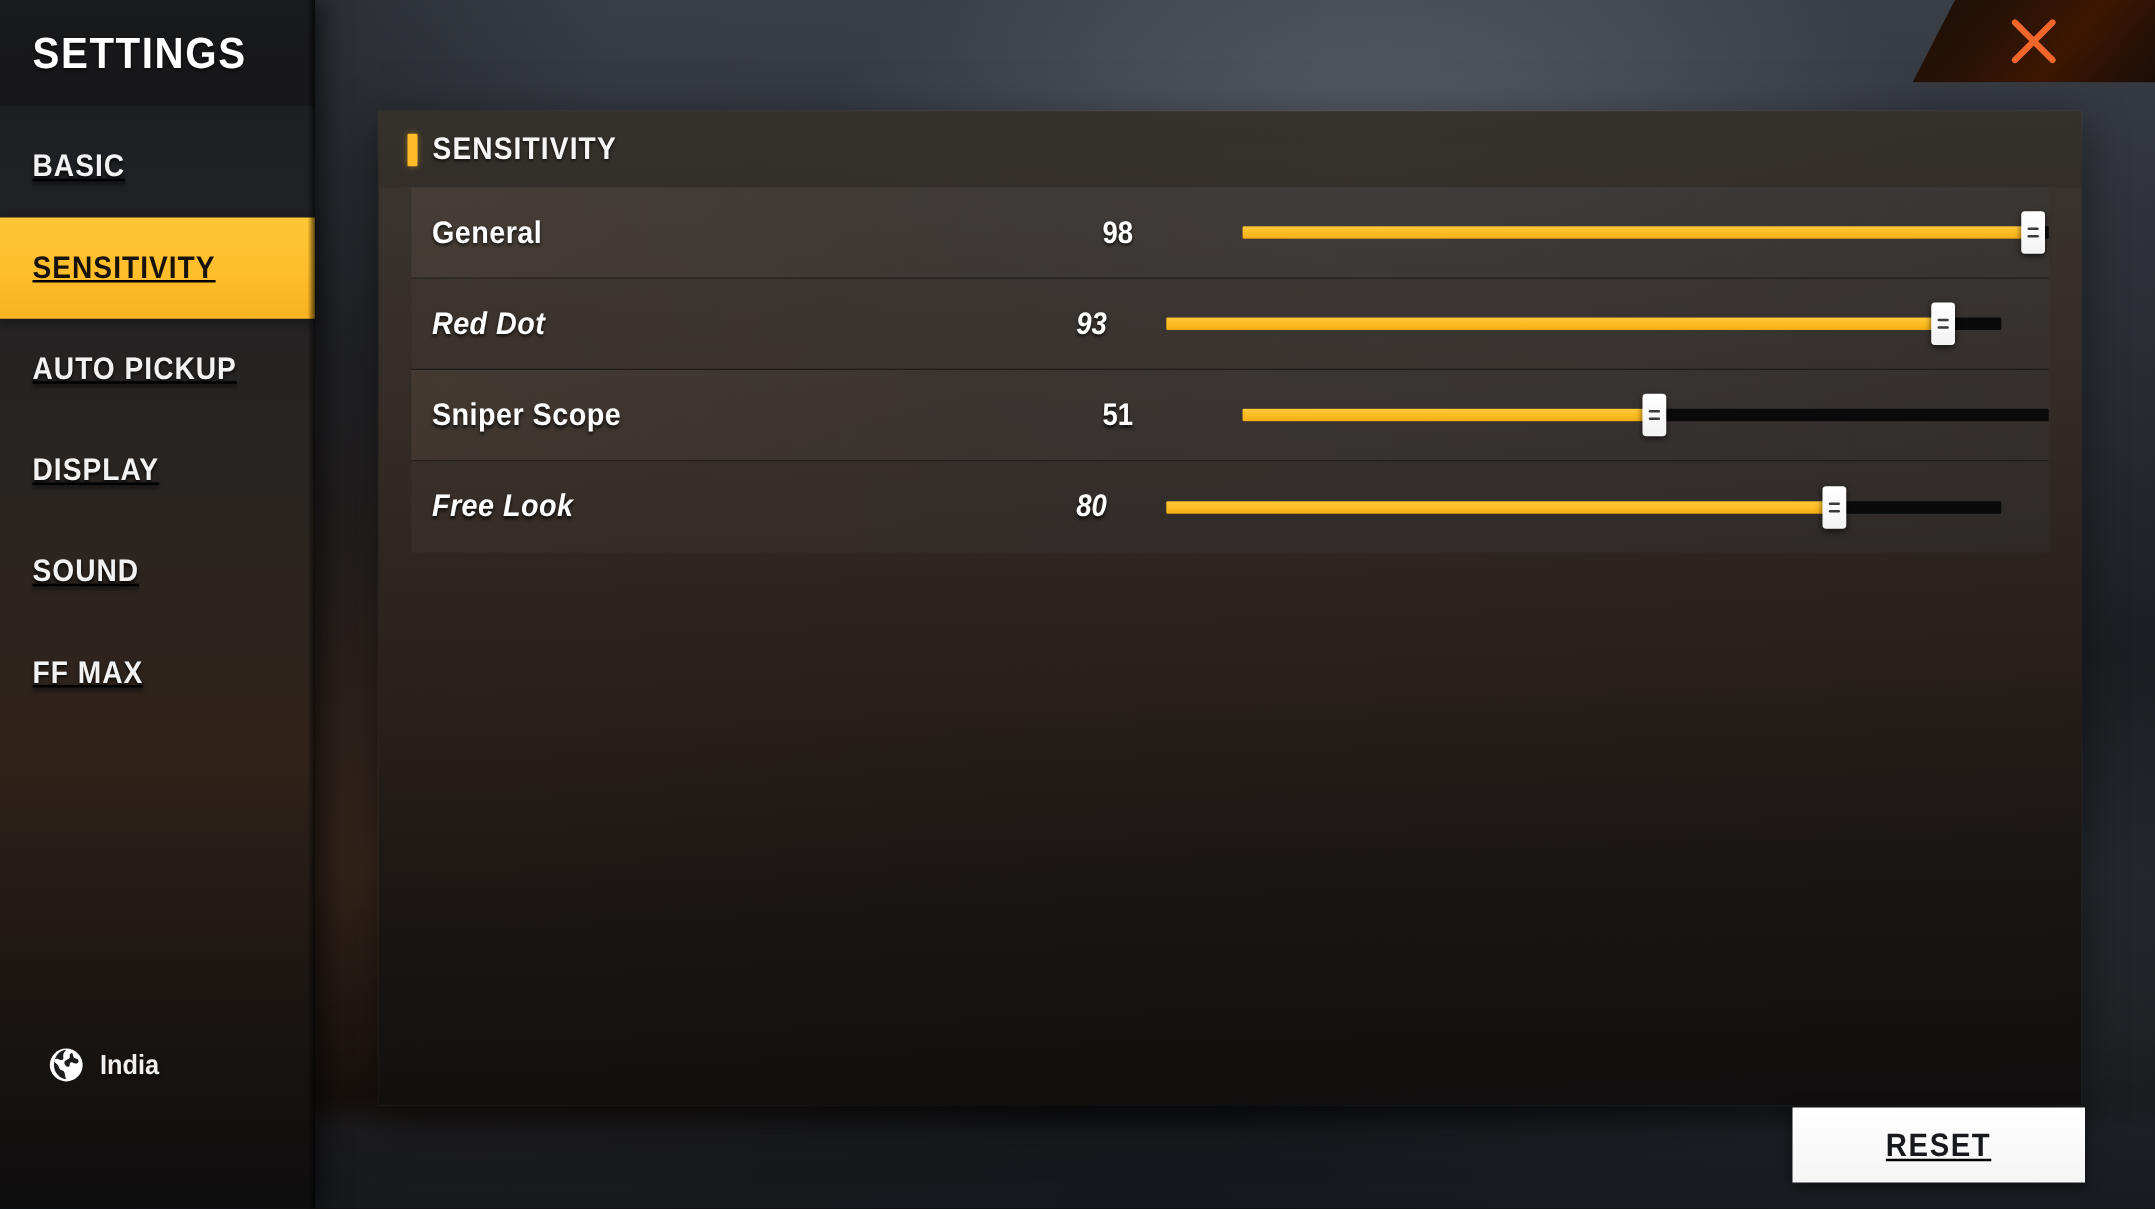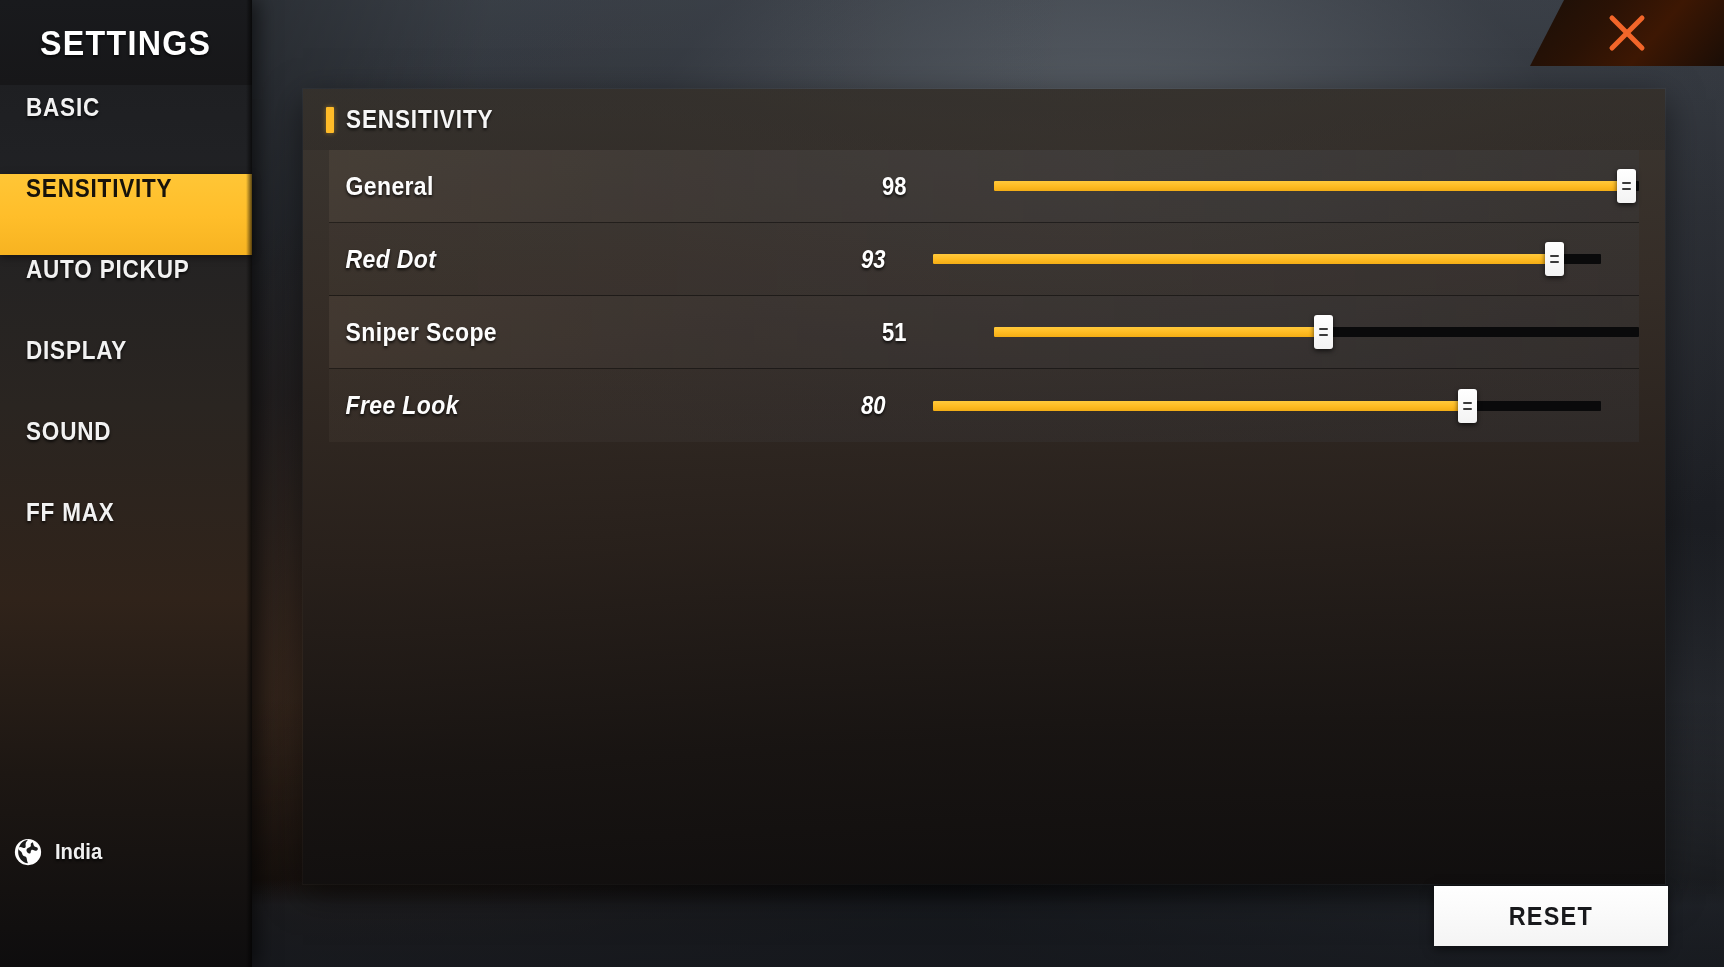--- a/index.html
+++ b/index.html
@@ -46,42 +46,44 @@
   #sidebar::after{
     content:"";
     position:absolute; right:0; top:0; bottom:0; width:6px;
     background: linear-gradient(90deg, rgba(0,0,0,0) 0%, rgba(0,0,0,0.65) 100%);
   }
 
   .settings-title-bar {
     height: 85px;
     display: flex;
     align-items: center;
-    padding-left: 40px;
+    padding-left: 26px;
     background: linear-gradient(180deg, #191a1d 0%, #171719 100%);
   }
   .settings-title {
     color: #ffffff;
     font-size: 35px;
     font-weight: 700;
     letter-spacing: 1.4px;
     font-family: "Liberation Sans Narrow", "Liberation Sans", sans-serif;
     transform: scaleX(0.92);
     transform-origin: left center;
     text-shadow: 0 2px 3px rgba(0,0,0,0.7);
   }
 
   .nav-list { position: relative; padding-top: 8px; }
 
   .nav-item {
     position: relative;
     height: 81px;
     display: flex;
+    align-items: center;
     padding-left: 26px;
     cursor: pointer;
+    text-decoration: underline;
   }
   .nav-label {
     color: #f2f2f2;
     font-size: 25px;
     font-weight: 700;
     letter-spacing: 0.9px;
     font-family: "Liberation Sans Narrow", "Liberation Sans", sans-serif;
     transform: scaleX(0.90);
     transform-origin: left center;
     text-shadow: 0 2px 3px rgba(0,0,0,0.75);
@@ -103,21 +105,21 @@
     height: 15px;
     background: #f05a14;
     transform: rotate(45deg);
     border-radius: 2px;
     box-shadow: 0 0 6px rgba(240,90,20,0.7);
   }
 
   
   .locale {
     position: absolute;
-    left: 13px;
+    left: 38px;
     bottom: 100px;
     display: flex;
     align-items: center;
     gap: 12px;
   }
   .globe-icon {
     width: 30px; height: 30px;
     display: block;
   }
   .locale-label {
@@ -292,20 +294,21 @@
     bottom: 21px;
     width: 234px;
     height: 60px;
     z-index: 10;
     background: linear-gradient(180deg, #ffffff 0%, #f4f4f4 100%);
     display: flex;
     align-items: center;
     justify-content: center;
     cursor: pointer;
     box-shadow: 0 3px 10px rgba(0,0,0,0.55);
+    text-decoration: underline;
   }
   #reset-btn .reset-label {
     color: #18191c;
     font-size: 26px;
     font-weight: 700;
     letter-spacing: 1.4px;
     font-family: "Liberation Sans Narrow", "Liberation Sans", sans-serif;
     transform: scaleX(0.90);
   }
 

